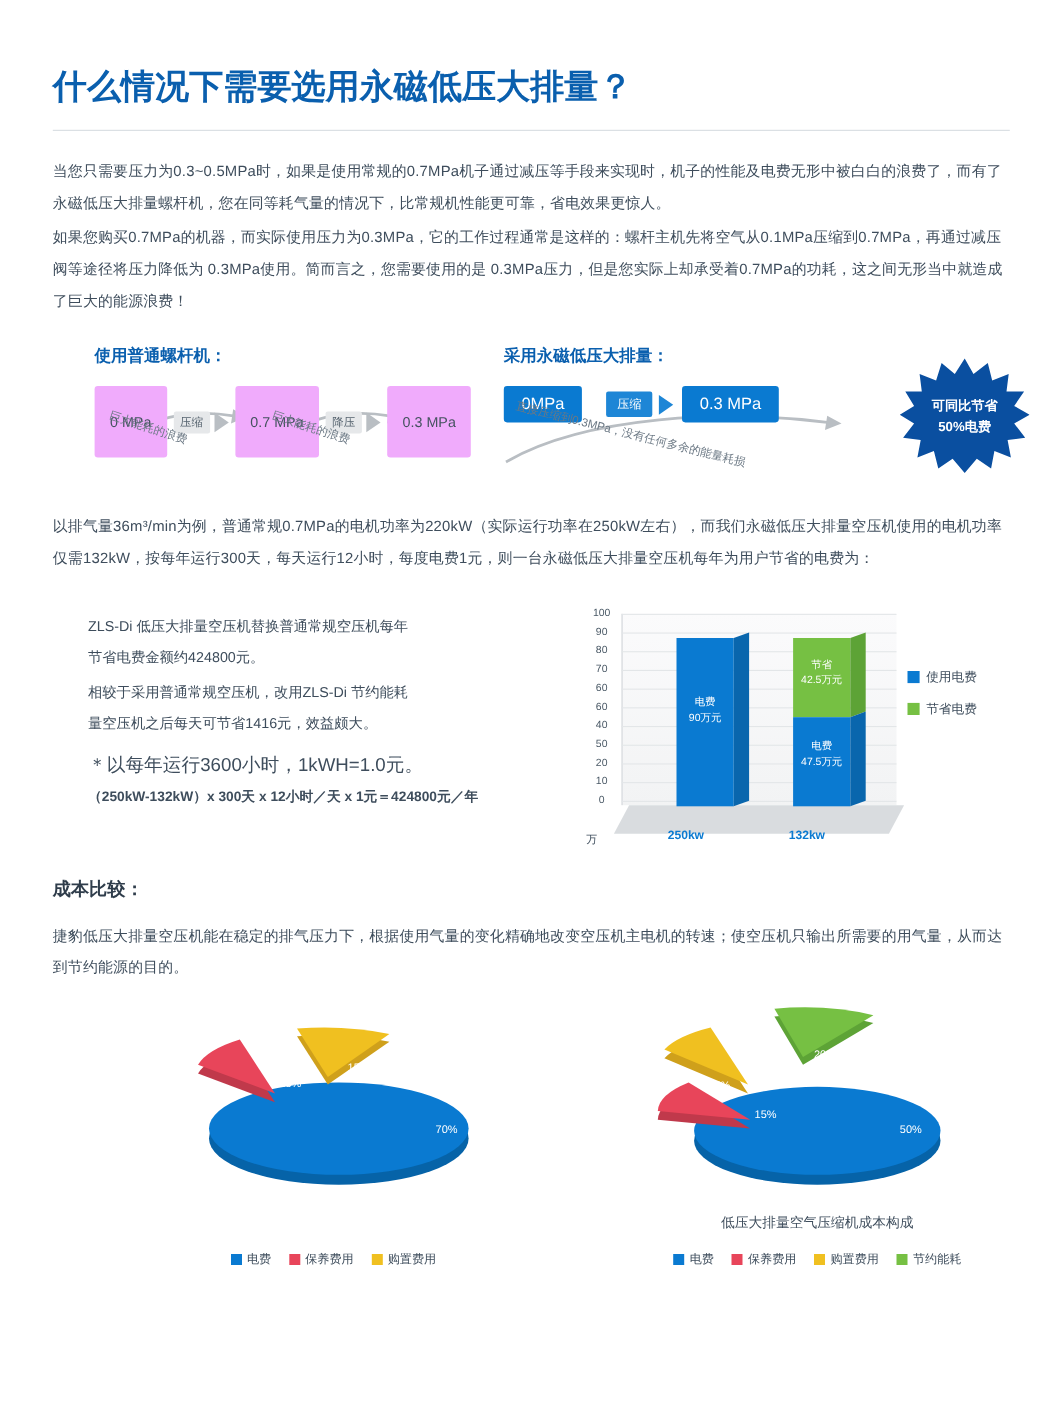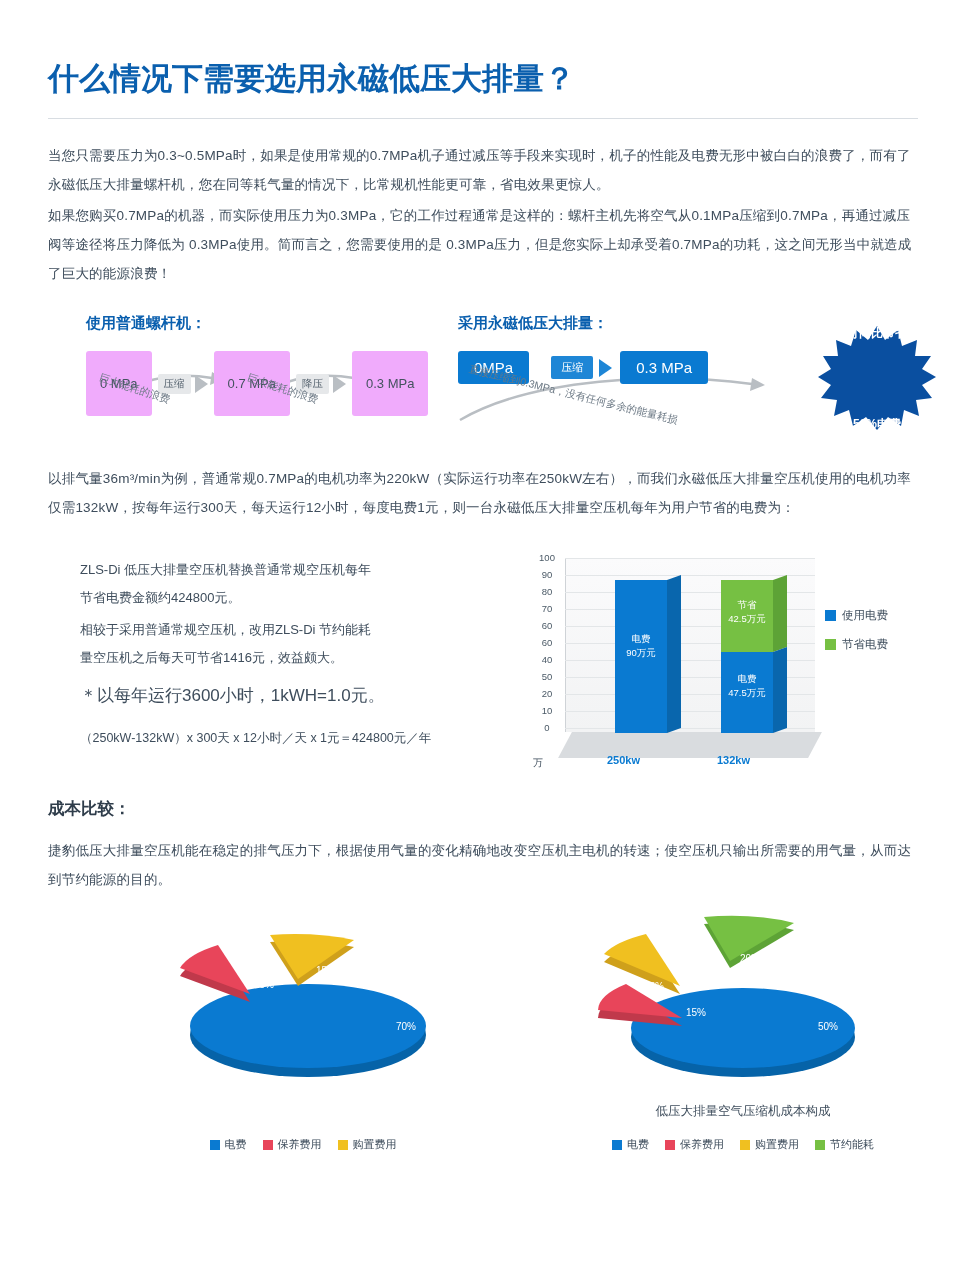--- a/index.html
+++ b/index.html
@@ -75,38 +75,38 @@
   .curve-note.c1 { left: 50px; top: 68px; transform: rotate(18deg); }
   .curve-note.c2 { left: 198px; top: 68px; transform: rotate(18deg); }
   .curve-note.c3 { left: 418px; top: 74px; transform: rotate(14deg); }
   .swoosh { position:absolute; }
 
   .burst {
     position: absolute; left: 770px; top: 10px; width: 118px; height: 110px;
   }
   .burst-text {
     position: absolute; inset: 0; display:flex; flex-direction:column;
-    align-items:center; justify-content:space-between; color:#fff;
+    align-items:center; justify-content:center; color:#fff;
     font-size: 12px; font-weight: bold; line-height: 19px; text-align:center;
   }
 
   
   h2.sub {
     font-size: 16.5px; font-weight: bold; color: #2f3d4b;
     margin: 22px 0 16px 0;
   }
   h2.sub.cost { margin-top: 18px; }
 
   
   .savings { position: relative; height: 230px; margin-top: 28px; }
   .savings-text {
     position: absolute; left: 32px; top: 6px; width: 420px;
     font-size: 13px; line-height: 28px; color: #3e4d5c;
   }
-  .savings-text .formula { font-size: 12.5px; margin-top: 14px; display:block; }
+  .savings-text .formula { font-size: 12.5px; display:block;font-weight:bold; }
   .savings-text .p2 { display:block; margin-top: 4px; }
   .savings-text .p3 { display:block; margin-top: 10px; font-size: 17px; }
 
   
   .barchart { position: absolute; left: 455px; top: 0; width: 420px; height: 225px; }
   .plot-floor {
     position:absolute; left: 62px; top: 182px; width: 250px; height: 26px;
     background: #d9dcdf;
     transform: skewX(-28deg);
   }

